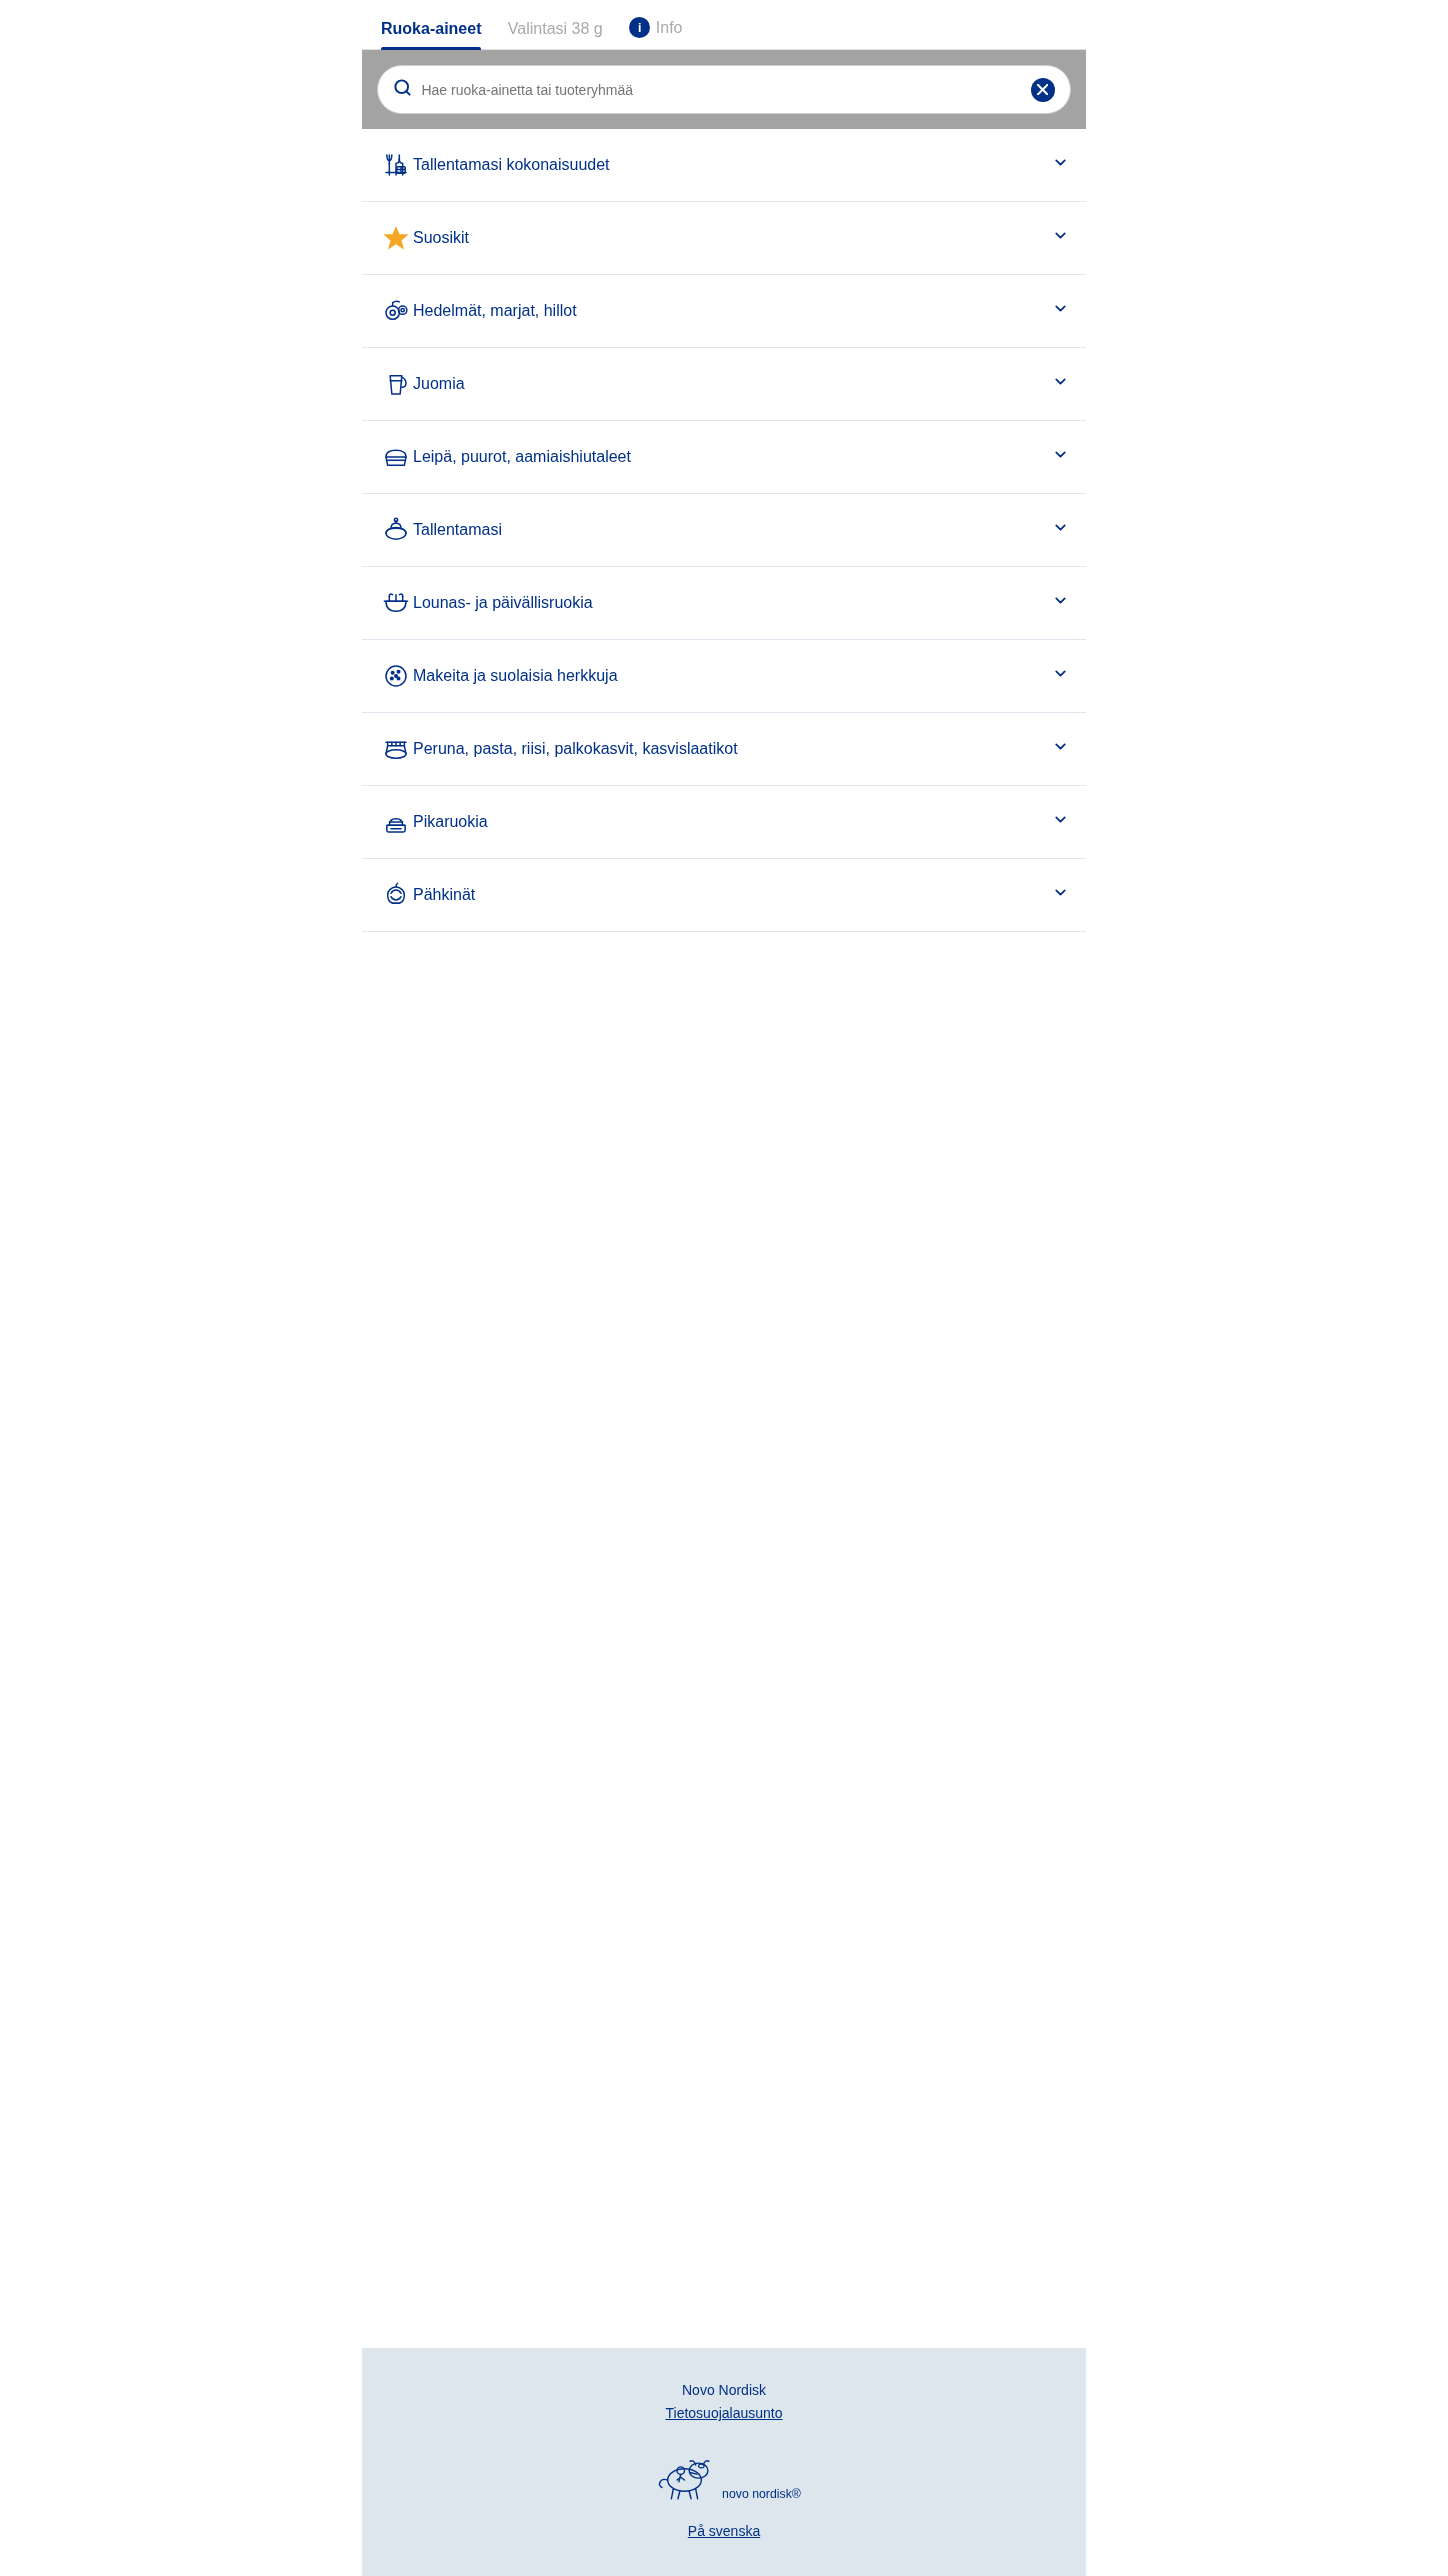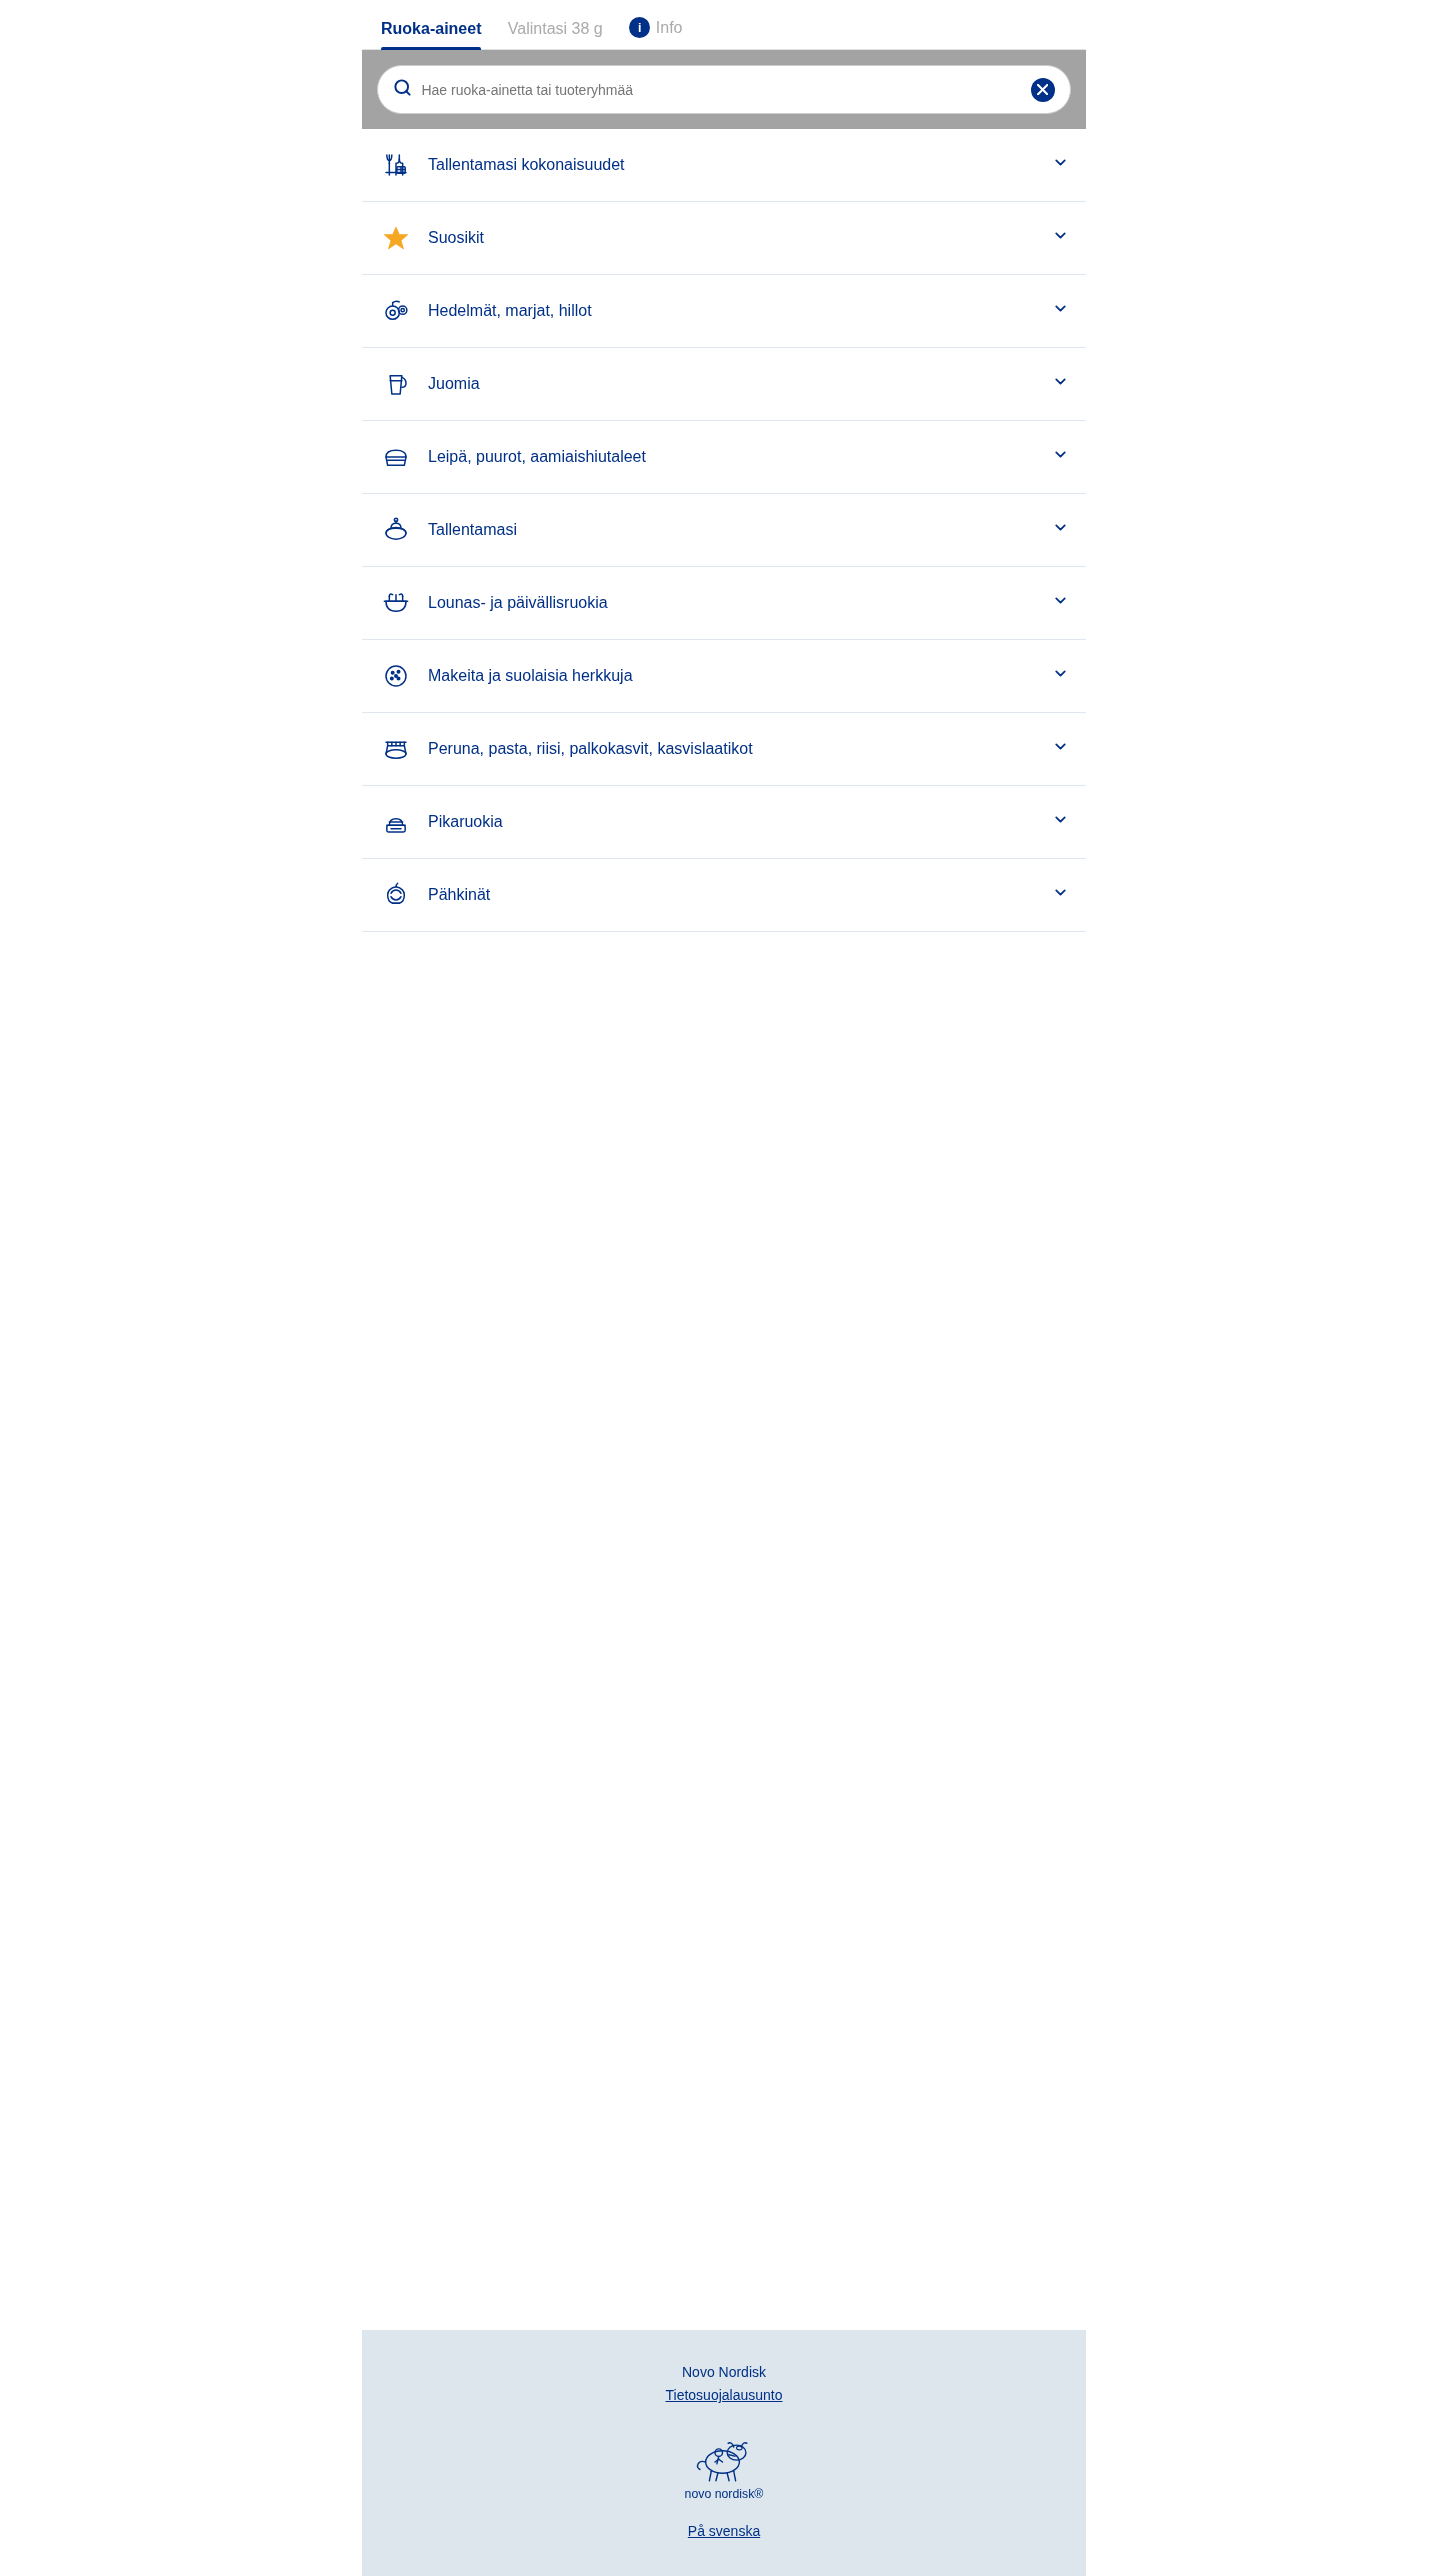--- a/index.html
+++ b/index.html
@@ -122,21 +122,20 @@
     .category-list {
       flex: 1;
       background: #fff;
     }
     .category-item {
       display: flex;
       align-items: center;
       padding: 19px 17px 19px 17px;
       border-bottom: 0.9px solid #e0e6f0;
       cursor: pointer;
-      gap: 15px;
     }
     .category-icon {
       width: 34px;
       height: 34px;
       flex-shrink: 0;
       display: flex;
       align-items: center;
       justify-content: center;
       color: #003087;
     }
@@ -172,22 +171,21 @@
     }
     .footer-link {
       font-size: 14px;
       color: #003087;
       text-decoration: underline;
       cursor: pointer;
     }
     .footer-logo {
       margin: 15px 0 7.5px 0;
       display: flex;
-      flex-direction: column;
-      align-items: flex-start;
+      align-items: flex-end;
     }
     .footer-logo svg {
       width: 75px;
       height: 57px;
     }
     .footer-logo-text {
       font-size: 12.3px;
       color: #003087;
       margin-top: 3.8px;
     }

